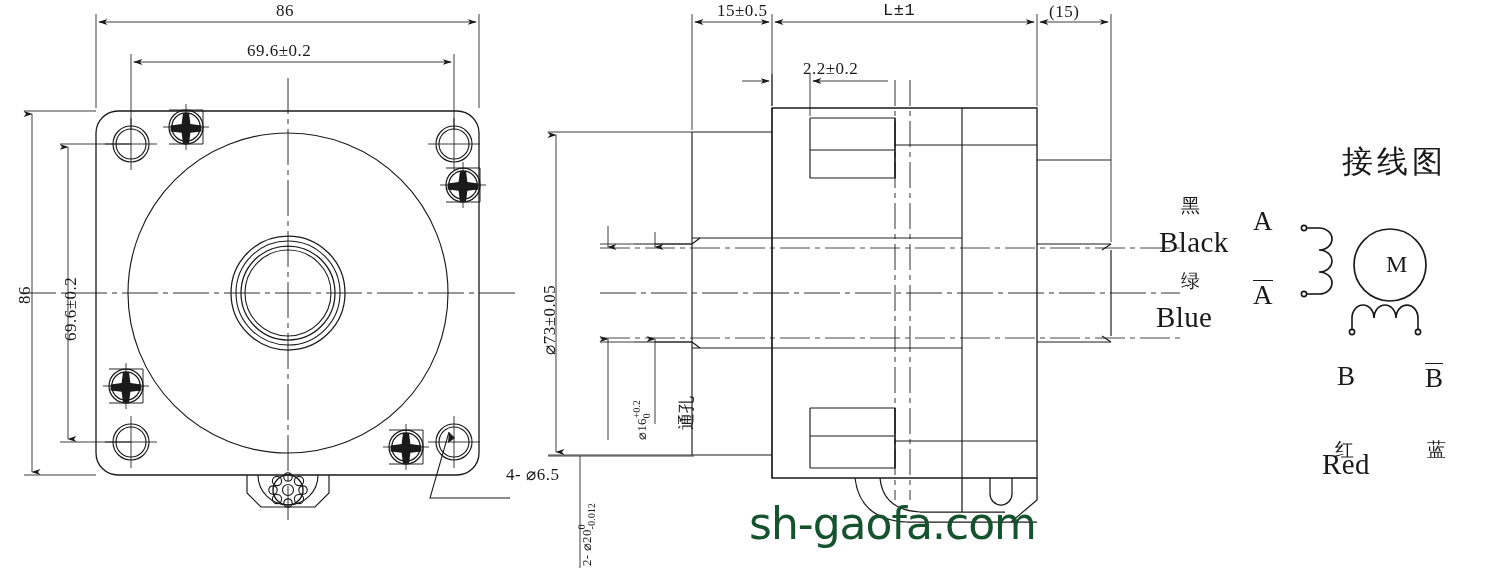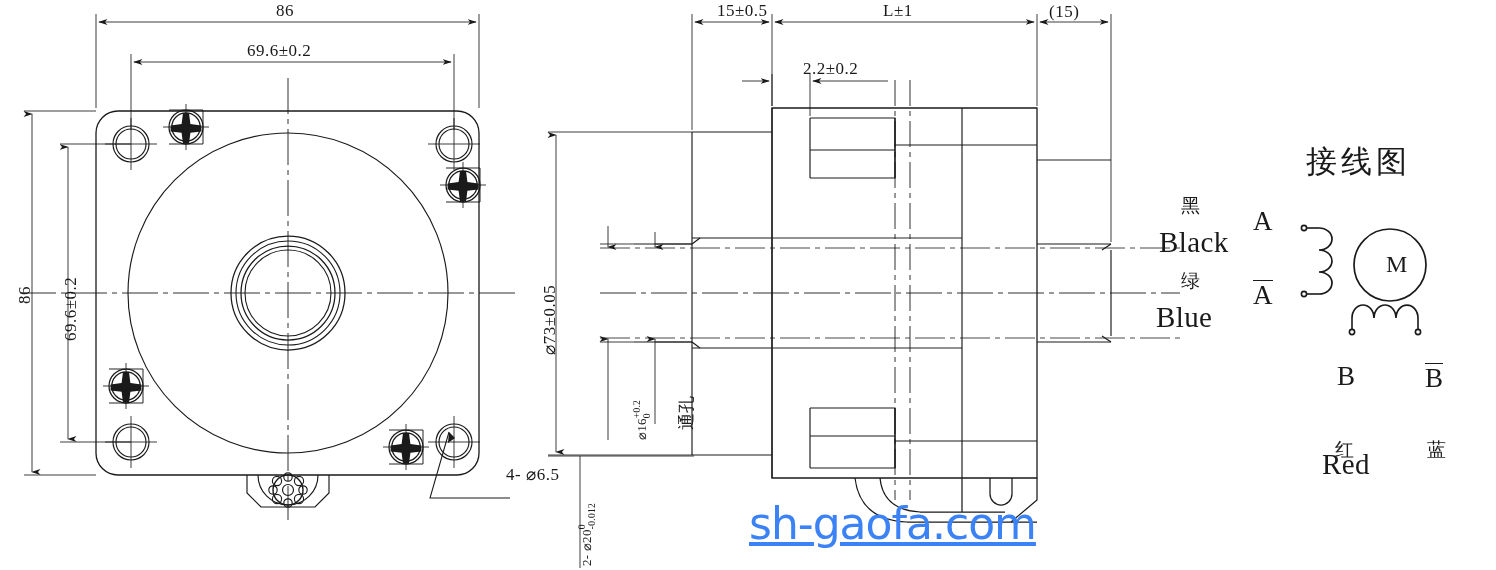--- a/index.html
+++ b/index.html
@@ -11,21 +11,21 @@
        white-space:nowrap;line-height:1;}
   .dim{font-size:17px;letter-spacing:.5px;}
   .dimsm{font-size:13px;letter-spacing:.3px;}
   .cn{font-family:"DejaVu Sans",sans-serif;font-size:19px;}
   .cnbig{font-family:"DejaVu Sans",sans-serif;font-size:31px;letter-spacing:4px;}
   .en{font-size:29px;letter-spacing:.4px;text-align:right;}
   .phase{font-size:27px;}
   .rot90{transform:rotate(-90deg);transform-origin:0 0;}
   .ovl{position:absolute;top:0;left:0;width:100%;height:100%;pointer-events:none;}
   .wm{position:absolute;font-family:"DejaVu Sans",sans-serif;font-size:44px;
-      color:#3b82f6;letter-spacing:-1px;text-decoration:underline;}
+      color:#14532d;letter-spacing:-1px;}
   .ob{display:inline-block;border-top:1.6px solid #1a1a1a;padding-top:1px;line-height:1;}
   .fracbox{display:inline-block;vertical-align:middle;font-size:9.5px;line-height:1.05;
            text-align:left;}
 </style>
 </head>
 <body>
 
 <div id="stage">
 
 <svg width="1496" height="570" viewBox="0 0 1496 570">
@@ -255,39 +255,39 @@
   <div class="lbl dim" style="left:247px;top:42px;">69.6±0.2</div>
 
   <div class="lbl dim rot90" style="left:16px;top:304px;">86</div>
 
   <div class="lbl dim rot90" style="left:62px;top:341px;">69.6±0.2</div>
 
   <div class="lbl dim" style="left:458px;top:466px;margin-left:48px;">4- ⌀6.5</div>
 
   <div class="lbl dim" style="left:693px;top:2px;margin-left:24px;">15±0.5</div>
 
-  <div class="lbl dim" style="left:883px;top:2px;">L±1</div>
+  <div class="lbl dim" style="left:883px;top:2px;font-family:Liberation Mono, monospace;">L±1</div>
 
   <div class="lbl dim" style="left:1049px;top:3px;">(15)</div>
 
   <div class="lbl dim" style="left:803px;top:60px;">2.2±0.2</div>
 
   <div class="lbl dim rot90" style="left:541px;top:355px;">⌀73±0.05</div>
 
   <div class="lbl dimsm rot90" style="left:633px;top:440px;">
     <span>⌀16</span><span class="fracbox"><span style="display:block">+0.2</span><span style="display:block">0</span></span>
   </div>
 
   <div class="lbl cn rot90" style="left:678px;top:430px;font-size:17px;">通孔</div>
 
   <div class="lbl dimsm rot90" style="left:578px;top:566px;">
     <span>2- ⌀20</span><span class="fracbox"><span style="display:block">0</span><span style="display:block">-0.012</span></span>
   </div>
 
-  <div class="lbl cnbig" style="left:1306px;top:146px;">接线图</div>
+  <div class="lbl cnbig" style="left:1342px;top:146px;">接线图</div>
 
   <div class="lbl" style="left:1386px;top:252px;font-size:24px;">M</div>
 
   <div class="lbl cn" style="left:1181px;top:196px;">黑</div>
   <div class="lbl en" style="left:1159px;top:228px;">Black</div>
   <div class="lbl phase" style="left:1253px;top:208px;">A</div>
 
   <div class="lbl cn" style="left:1181px;top:271px;">绿</div>
   <div class="lbl en" style="left:1156px;top:303px;">Blue</div>
   <div class="lbl phase" style="left:1253px;top:280px;"><span class="ob">A</span></div>

